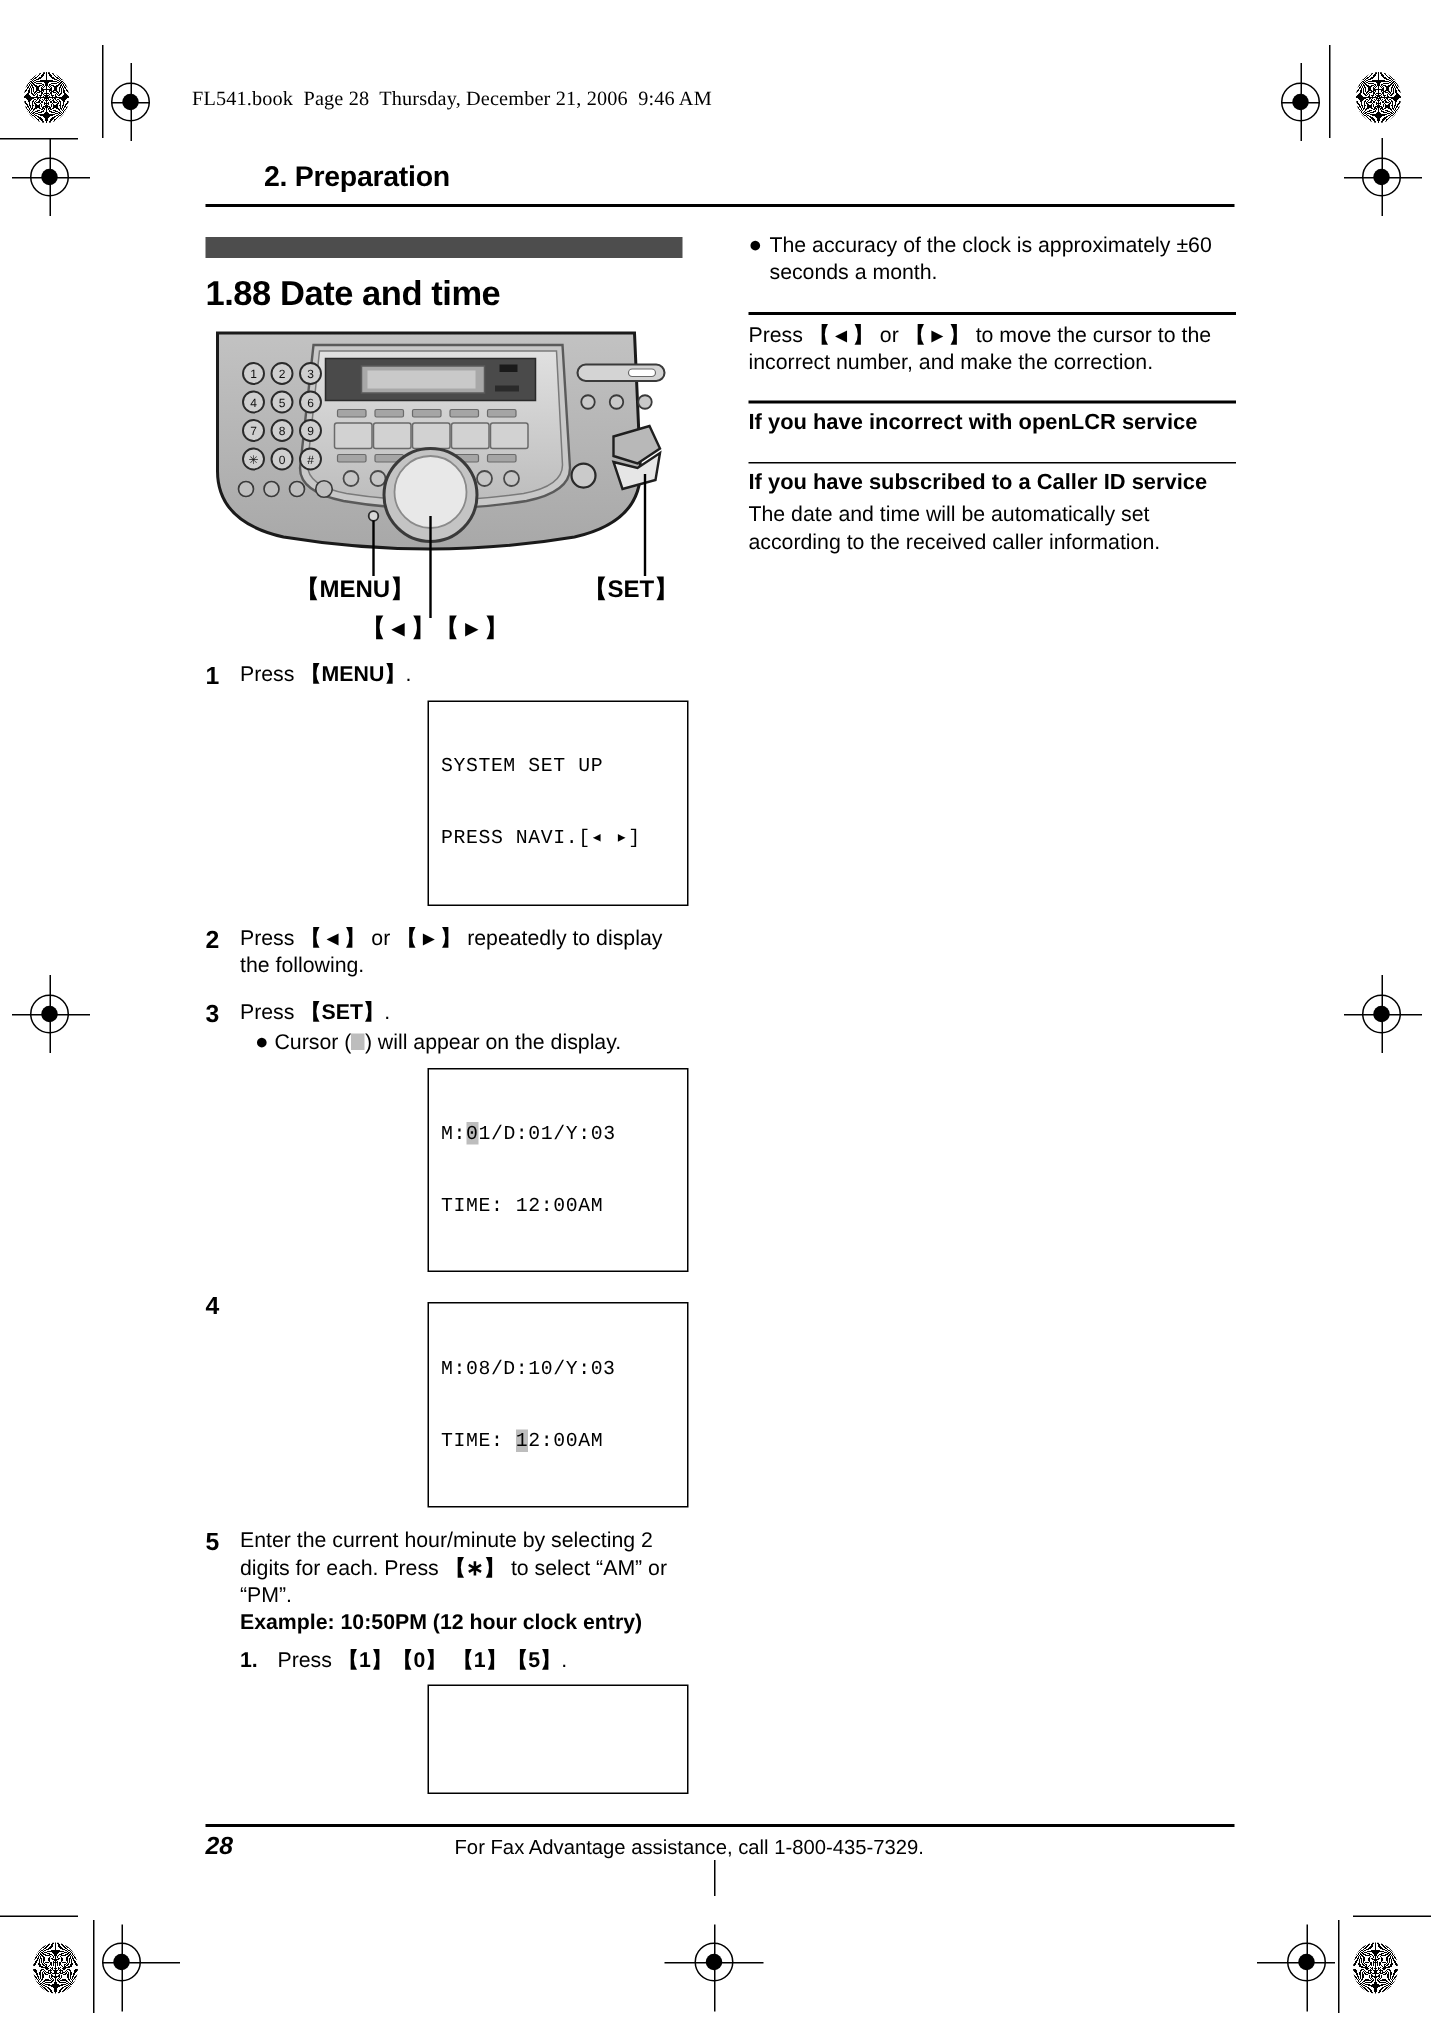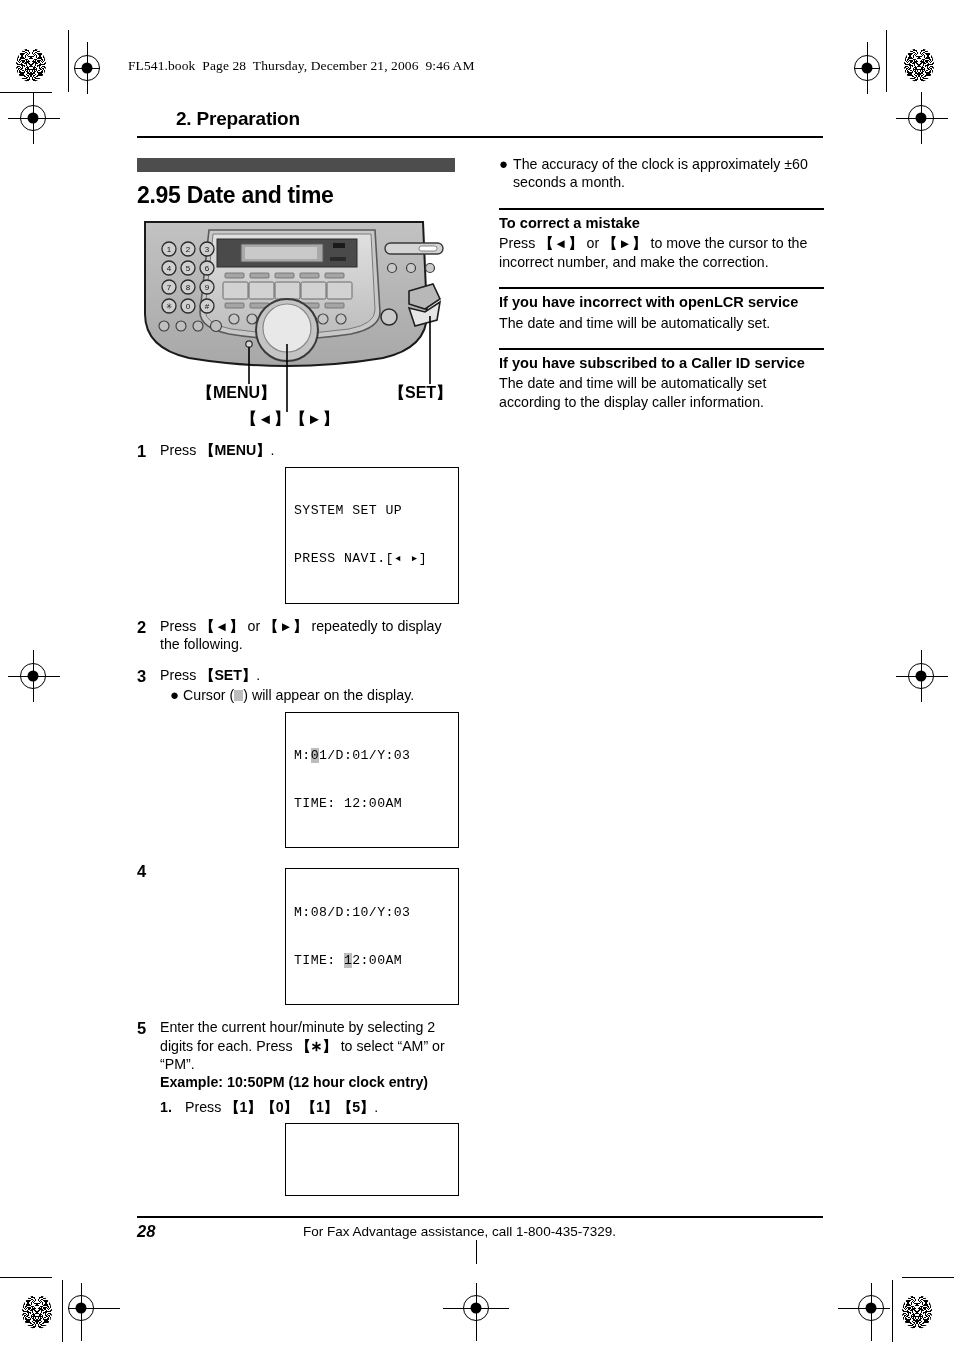--- a/index.html
+++ b/index.html
@@ -243,21 +243,21 @@
 <div id="page">
 
   <div class="bookline">FL541.book  Page 28  Thursday, December 21, 2006  9:46 AM</div>
 
   <div class="chapter-title">2. Preparation</div>
   <div class="chapter-rule"></div>
 
   <div class="col-left">
 
     <div class="section-bar"></div>
-    <div class="section-title">2.95 Date and time</div>
+    <div class="section-title">1.88 Date and time</div>
 
     <div class="illus">
       <svg width="322" height="212" viewBox="0 0 322 212" xmlns="http://www.w3.org/2000/svg">
         <defs>
           <linearGradient id="bodyg" x1="0" y1="0" x2="0" y2="1">
             <stop offset="0%" stop-color="#c2c2c2"></stop>
             <stop offset="100%" stop-color="#a8a8a8"></stop>
           </linearGradient>
           <linearGradient id="panelg" x1="0" y1="0" x2="0" y2="1">
             <stop offset="0%" stop-color="#e0e0e0"></stop>
@@ -435,30 +435,28 @@
   </div>
 
   <div class="col-right">
 
     <div class="r-bullet">
       <div class="bullet-dot">●</div>
       <div>The accuracy of the clock is approximately ±60 seconds a month.</div>
     </div>
 
     <div class="hrule"></div>
-    <div class="sub-head">To correct a mistake</div>
     <div class="body-text">Press <b>【 ◂ 】</b> or <b>【 ▸ 】</b> to move the cursor to the incorrect number, and make the correction.</div>
 
     <div class="hrule"></div>
     <div class="sub-head">If you have incorrect with openLCR service</div>
-    <div class="body-text">The date and time will be automatically set.</div>
 
     <div class="hrule"></div>
     <div class="sub-head">If you have subscribed to a Caller ID service</div>
-    <div class="body-text">The date and time will be automatically set according to the display caller information.</div>
+    <div class="body-text">The date and time will be automatically set according to the received caller information.</div>
 
   </div>
 
   <div class="footer-rule"></div>
   <div class="footer-page">28</div>
   <div class="footer-text">For Fax Advantage assistance, call 1-800-435-7329.</div>
 
 </div>
 
 </body></html>

